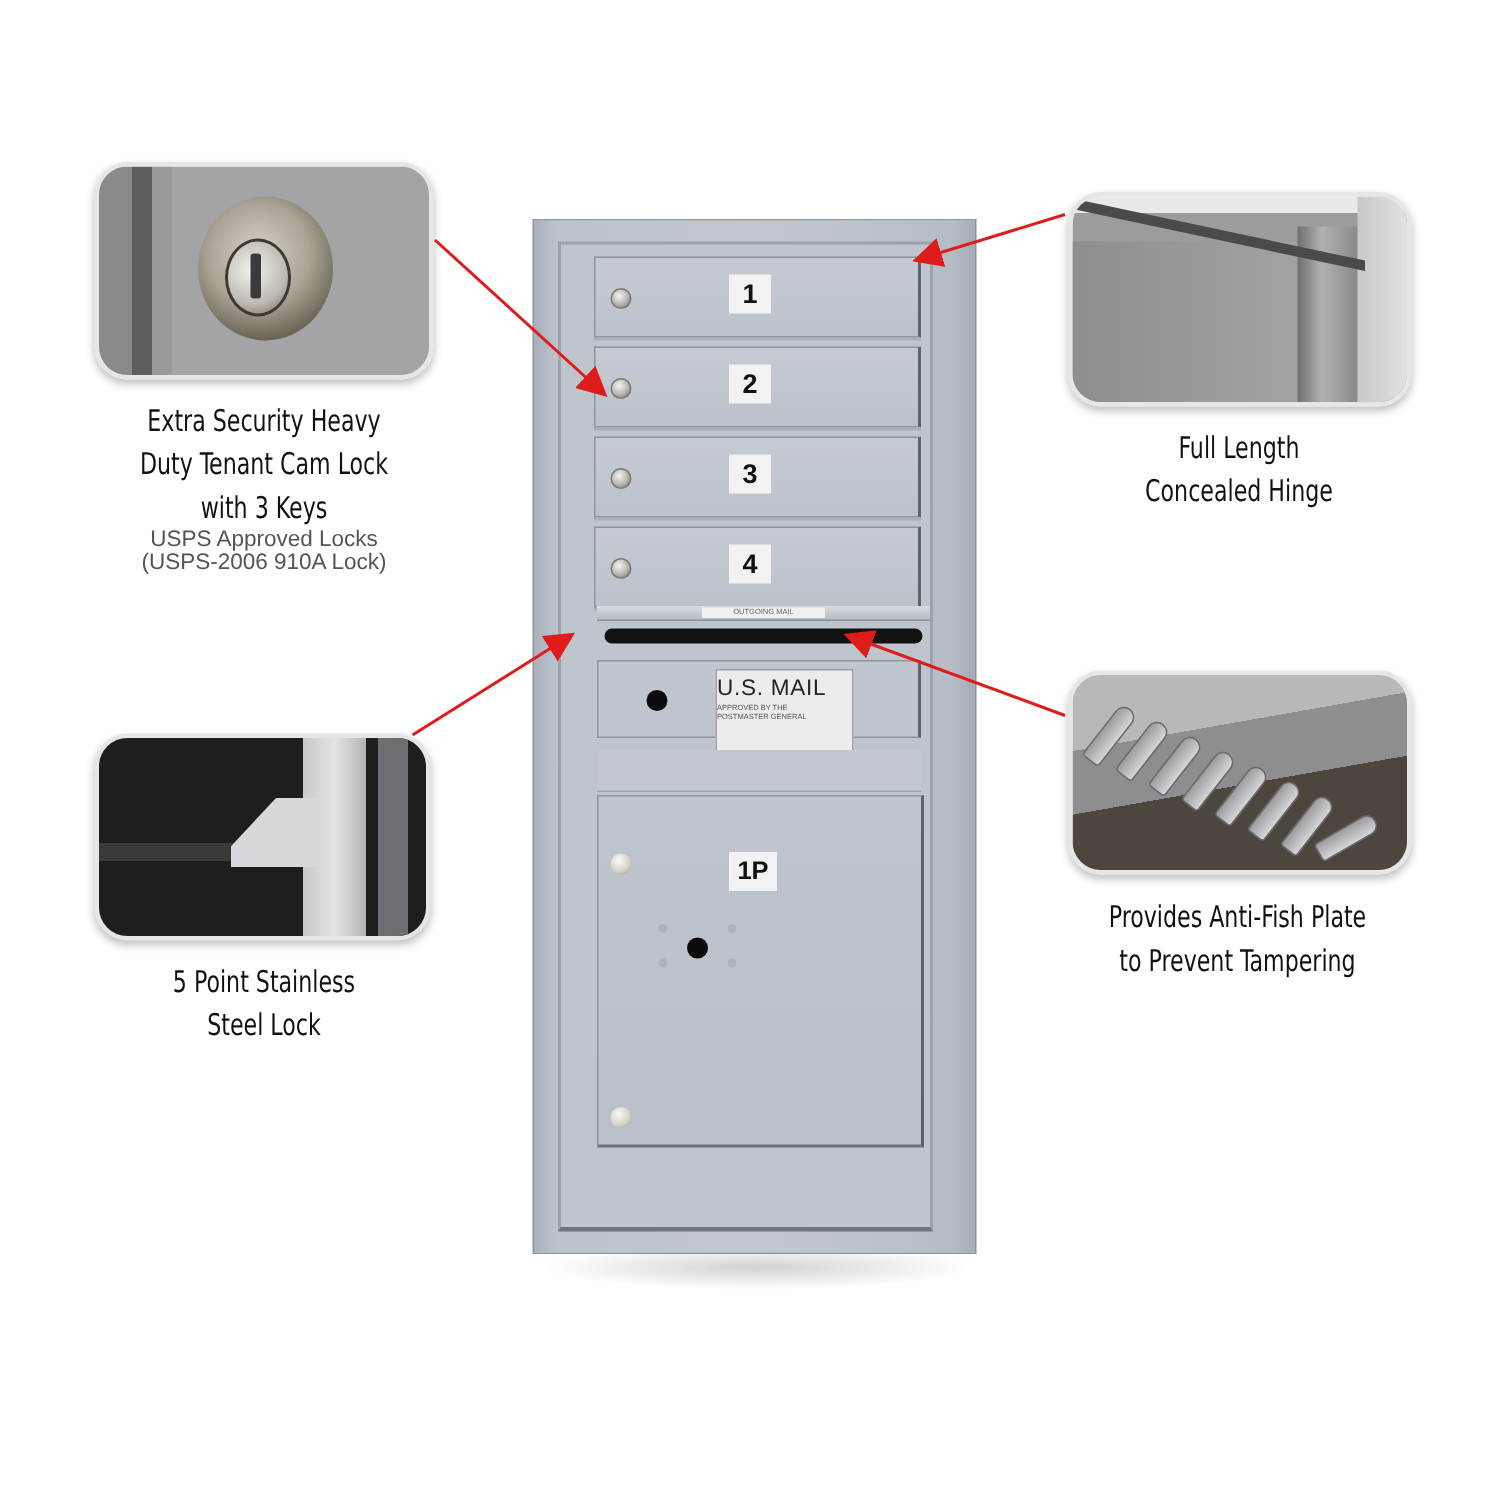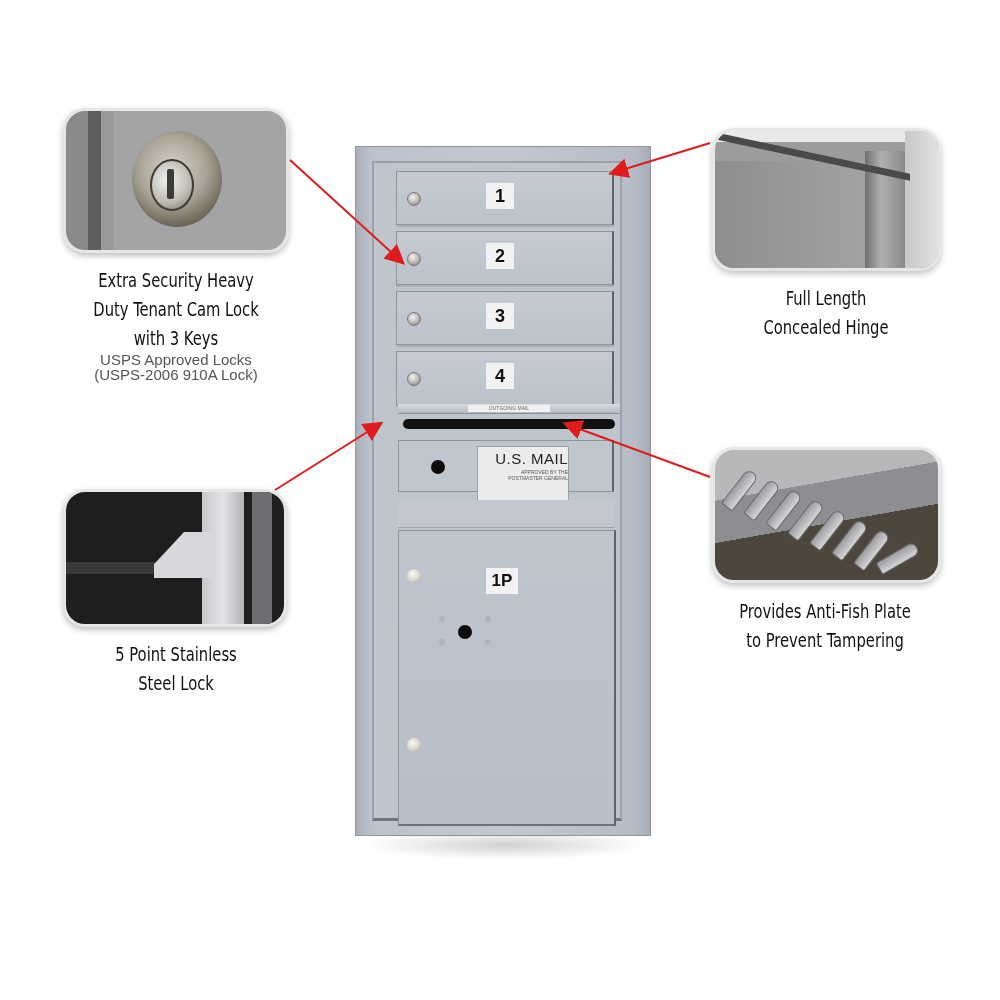--- a/index.html
+++ b/index.html
@@ -83,21 +83,21 @@
     background: radial-gradient(circle at 40% 35%, #f4f4f2, #b8b6ae 55%, #6c6a63); border: 1px solid #7c7a72; }
   .door-label { position: absolute; left: 89px; top: 11px; width: 28px; height: 26px; background: #f2f2f2;
     font-weight: bold; font-size: 18px; text-align: center; line-height: 26px; color: #111; }
   .fish-plate { position: absolute; left: 42px; top: 401px; width: 222px; height: 10px;
     background: linear-gradient(180deg,#d8dce2,#b5bbc3); border-bottom: 1px solid #8a9098; }
   .fish-tag { position: absolute; left: 70px; top: 1px; width: 82px; height: 7px; background: #f1f1f1; font-size: 5px; color:#666; text-align:center; line-height:7px; }
   .slot { position: absolute; left: 47px; top: 416px; width: 212px; height: 10px; border-radius: 5px; background: #111; }
   .out-panel { position: absolute; left: 42px; top: 439px; width: 216px; height: 52px;
     background: #c0c6ce; border: 1px solid #8e949c; border-right: 2px solid #60666e; }
   .hole { position: absolute; width: 14px; height: 14px; border-radius: 50%; background: #0c0c0c; }
-  .usmail { position: absolute; left: 78px; top: 5px; width: 92px; height: 55px; background: #ebeced; border: 1px solid #9aa0a8; text-align: right; }
+  .usmail { position: absolute; left: 78px; top: 5px; width: 92px; height: 55px; background: #ebeced; border: 1px solid #9aa0a8; text-align: left; }
   .usmail-main { font-size: 15px; letter-spacing: 0.5px; color: #222; line-height: 20px; margin-top: 2px; }
   .usmail-sub { font-size: 5px; line-height: 6px; color: #555; }
   .parcel-header { position: absolute; left: 42px; top: 500px; width: 216px; height: 28px; background: #c3c8d0; border-bottom: 1px solid #9ea4ad; }
   .parcel-door { position: absolute; left: 42px; top: 528px; width: 218px; height: 264px;
     background: linear-gradient(180deg,#bfc5cd,#b9bfc8); border: 1px solid #8e949c; border-right: 2px solid #5d636b; border-bottom: 2px solid #6c727a; }
   .parcel-label { position: absolute; left: 87px; top: 37px; width: 32px; height: 26px; background: #f2f2f2;
     font-weight: bold; font-size: 17px; text-align: center; line-height: 26px; color: #111; }
   .knob { position: absolute; width: 14px; height: 14px; border-radius: 50%;
     background: radial-gradient(circle at 40% 35%, #fbfbf6, #d2d0c2 60%, #8f8d80); }
   .dimple { position: absolute; width: 6px; height: 6px; border-radius: 50%; background: #aeb4bc; }
@@ -188,21 +188,21 @@
   <div class="out-panel" style="top:293px;">
     <div class="hole" style="left:32px;top:19px;"></div>
     <div class="usmail">
       <div class="usmail-main">U.S. MAIL</div>
       <div class="usmail-sub">APPROVED BY THE</div>
       <div class="usmail-sub">POSTMASTER GENERAL</div>
     </div>
   </div>
 
   <div class="parcel-header" style="top:353px;"></div>
-  <div class="parcel-door" style="top:383px;height:296px;">
+  <div class="parcel-door" style="top:383px;height:235px;">
     <div class="knob" style="left:8px;top:38px;"></div>
     <div class="parcel-label">1P</div>
     <div class="dimple" style="left:40px;top:85px;"></div>
     <div class="dimple" style="left:86px;top:85px;"></div>
     <div class="dimple" style="left:40px;top:108px;"></div>
     <div class="dimple" style="left:86px;top:108px;"></div>
     <div class="hole" style="left:59px;top:94px;"></div>
     <div class="knob" style="left:8px;top:207px;"></div>
   </div>
 </div>

